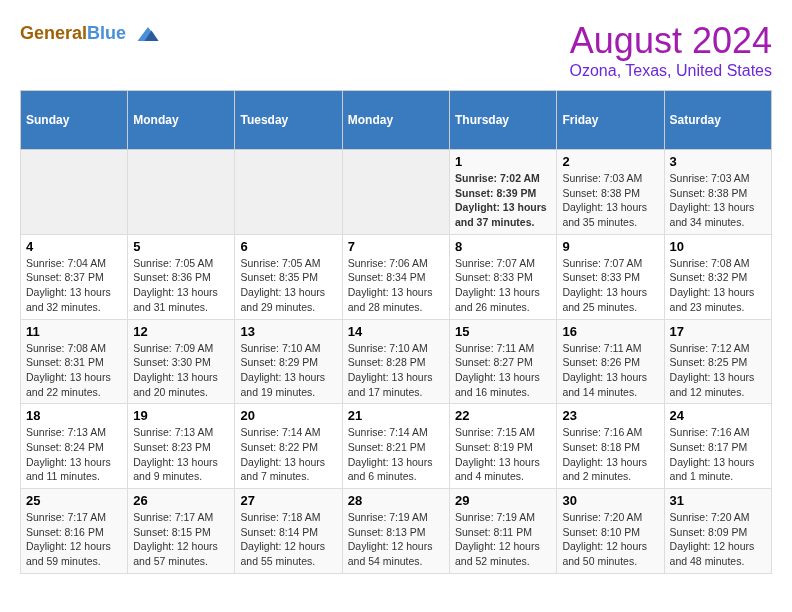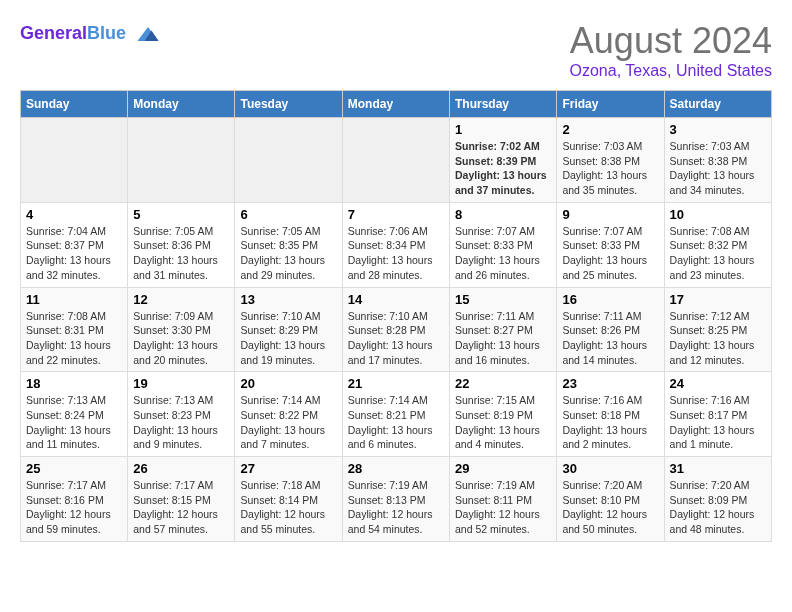--- a/index.html
+++ b/index.html
@@ -20,50 +20,50 @@
       display: flex;
       align-items: center;
     }
     .logo-text {
       font-size: 18px;
       font-weight: bold;
       color: #333;
       line-height: 1.1;
     }
     .logo-text span {
-      color: #6d28d9;
+      color: #a16207;
     }
     .logo-icon {
       width: 28px;
       height: 28px;
       margin-left: 4px;
     }
     .title-block {
       text-align: right;
     }
     .main-title {
       font-size: 36px;
       font-weight: normal;
-      color: #737373;
+      color: #a21caf;
       margin-left: 48px;
     }
     .subtitle {
       font-size: 16px;
       color: #6d28d9;
     }
     table {
       width: 100%;
       border-collapse: collapse;
       font-size: 11px;
     }
     thead tr th {
       background: #3a7abf;
       color: #fff;
       text-align: left;
-      padding: 6px 5px;
+      padding: 22px 5px;
       font-size: 12px;
       font-weight: bold;
       border: 1px solid #ccc;
     }
     tbody tr td {
       border: 1px solid #ddd;
       padding: 4px 5px;
       vertical-align: top;
       width: 108px;
       min-height: 80px;

